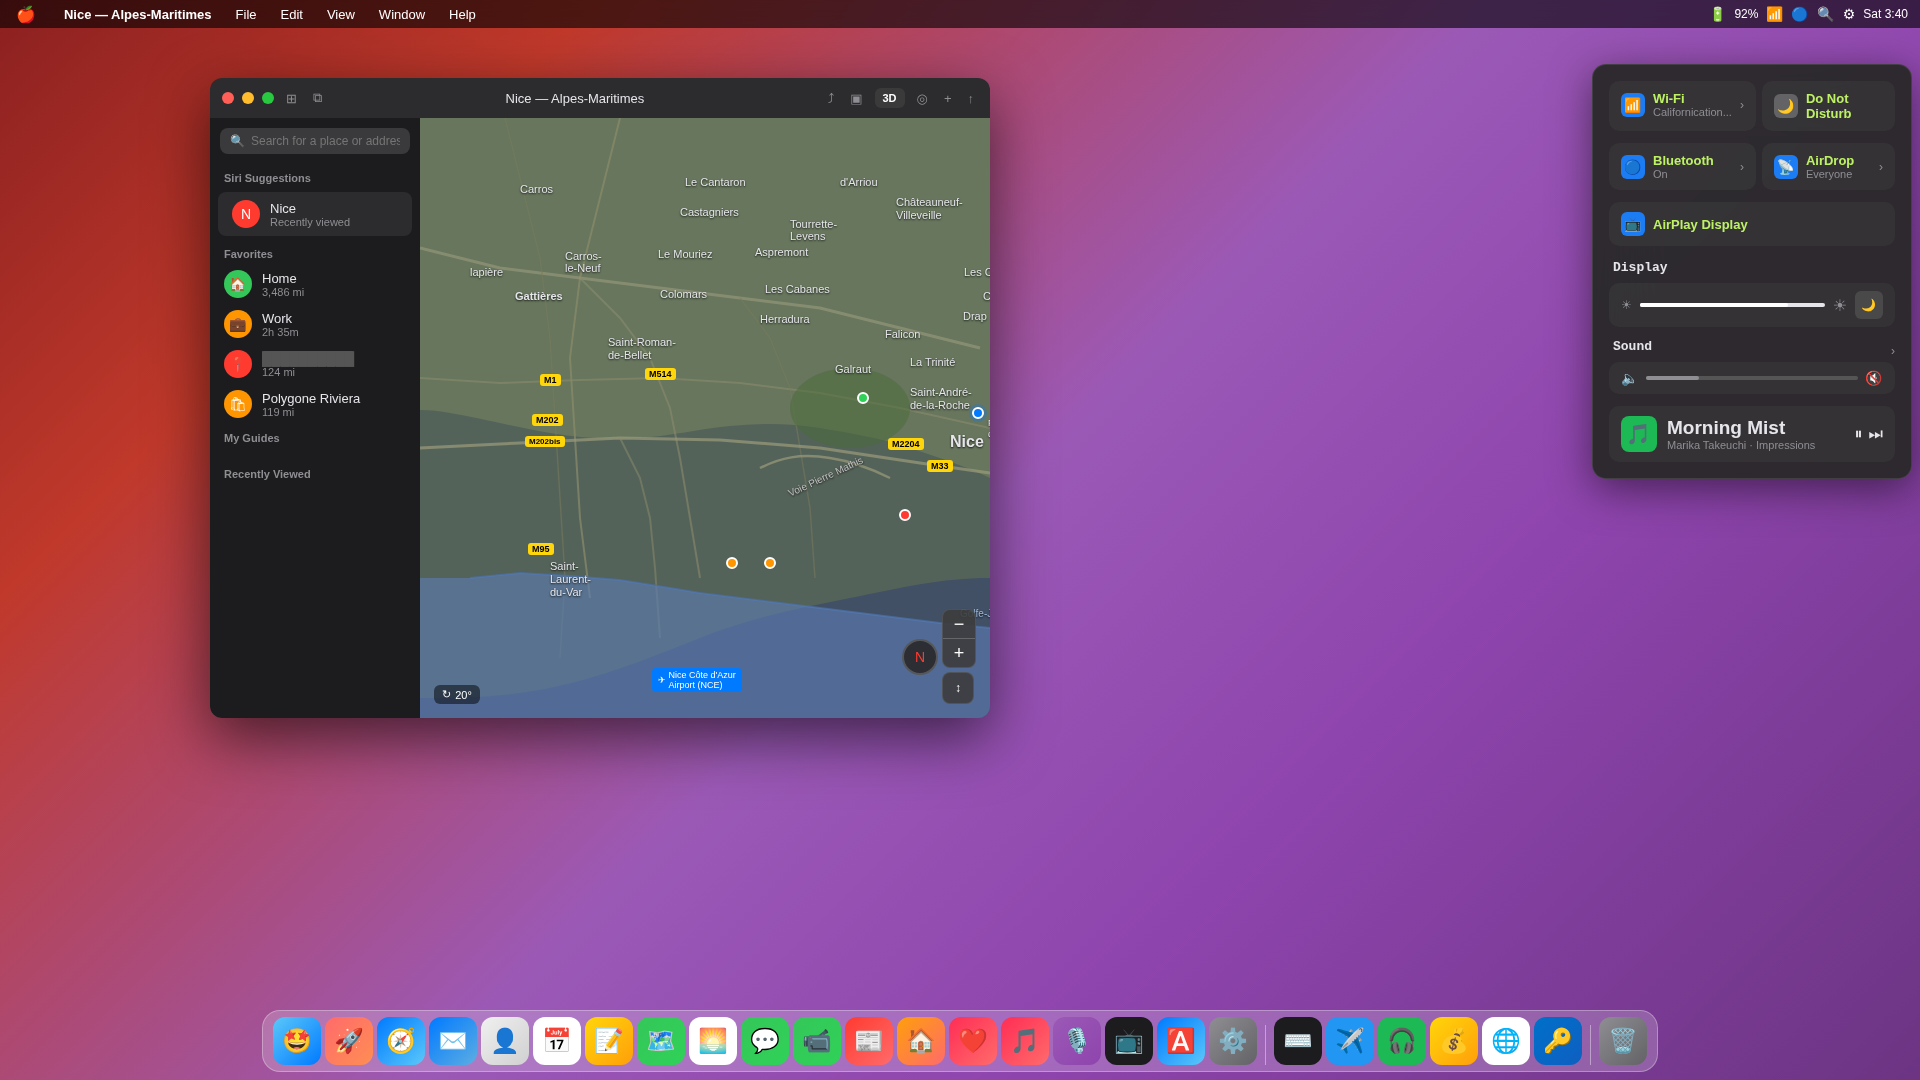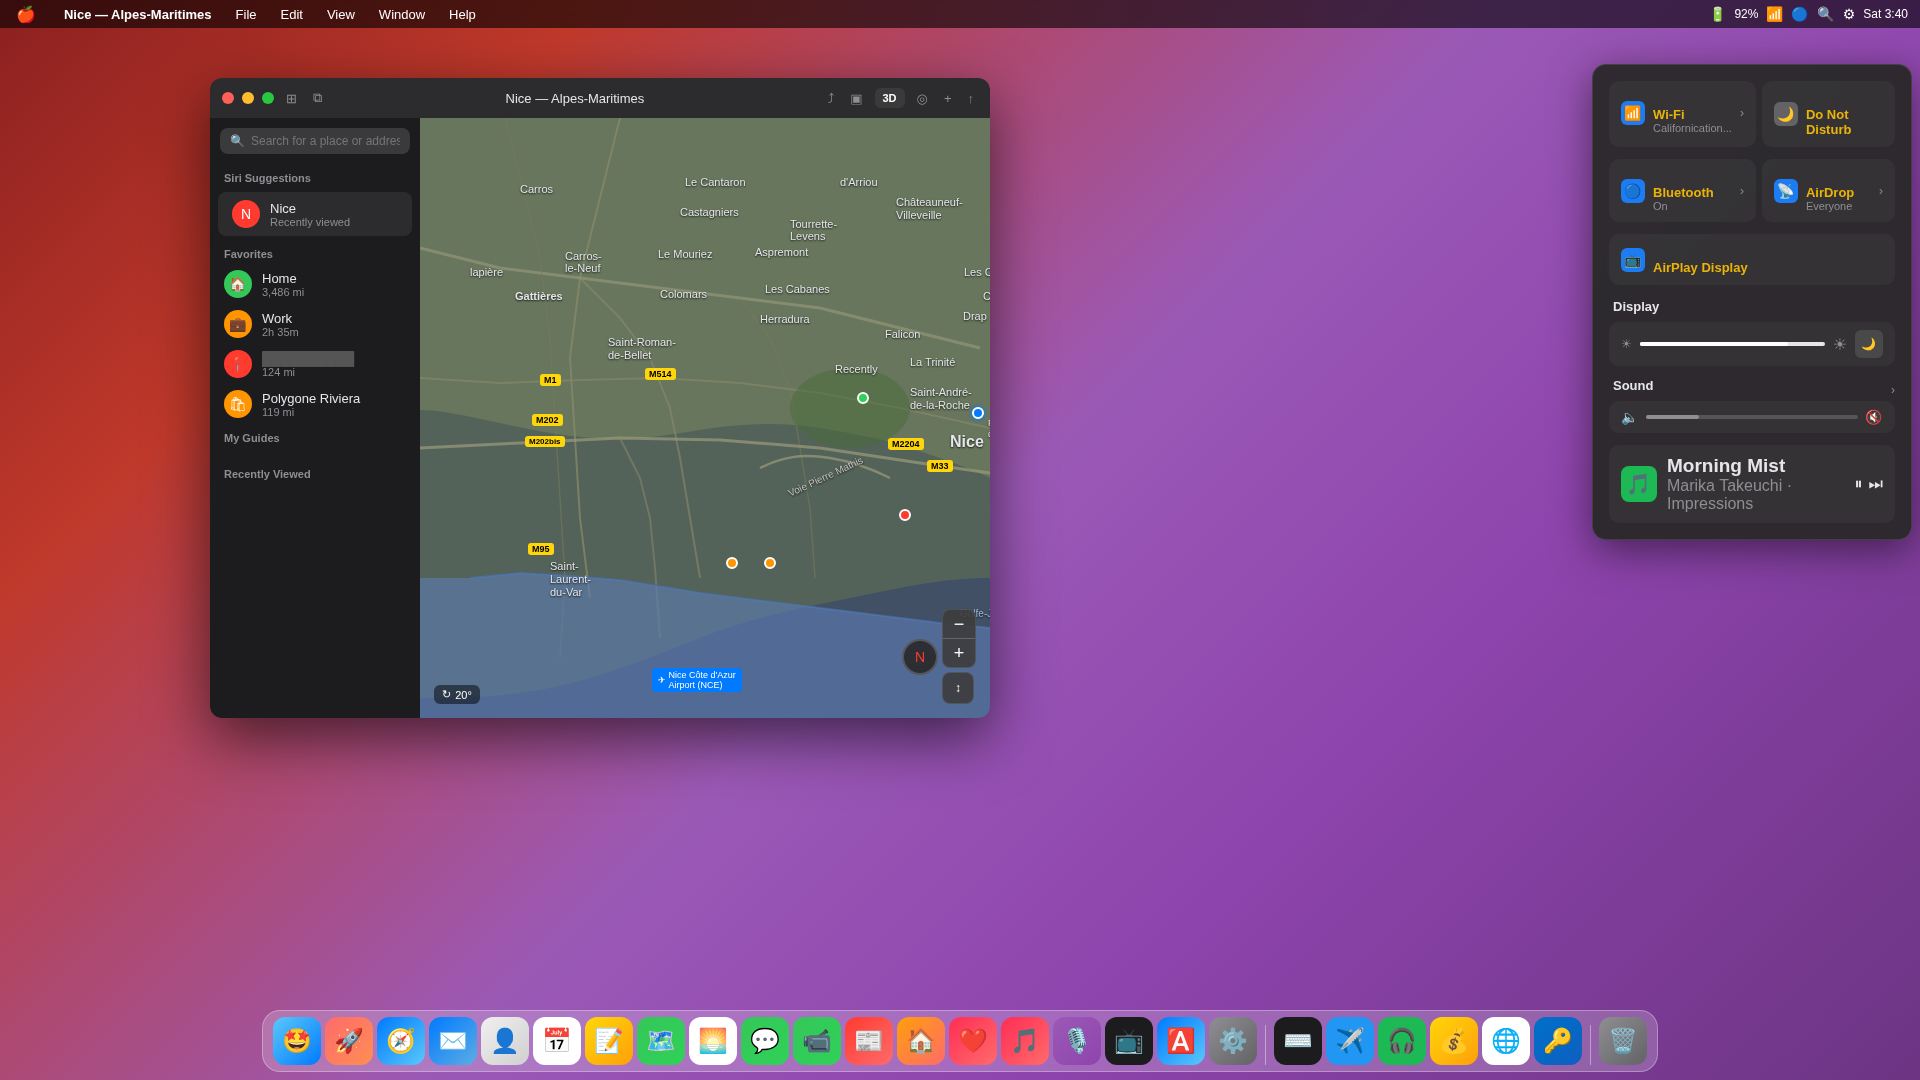--- a/index.html
+++ b/index.html
@@ -314,26 +314,26 @@
     .notif-icon {
       width: 32px; height: 32px;
       border-radius: 8px;
       display: flex; align-items: center; justify-content: center;
       font-size: 18px;
       flex-shrink: 0;
     }
     .notif-wifi { background: #1C7CF4; }
     .notif-bt { background: #1C7CF4; }
     .notif-airdrop { background: #1C7CF4; }
-    .notif-title { color: #eab308; font-size: 13px; font-weight: 600; margin-top: 16px; }
+    .notif-title { color: #bef264; font-size: 13px; font-weight: 600; }
     .notif-sub { color: #8E8E93; font-size: 11px; }
     .notif-arrow { color: #8E8E93; font-size: 12px; }
 
     .display-section { margin-bottom: 12px; }
-    .display-title { color: #E5E5EA; font-size: 13px; font-weight: 600; margin-bottom: 8px; padding: 0 4px; }
+    .display-title { color: #E5E5EA; font-size: 13px; font-weight: 600; margin-bottom: 8px; padding: 0 4px; font-family: Liberation Mono, monospace; }
     .brightness-row {
       display: flex; align-items: center; gap: 8px;
       background: rgba(60,60,60,0.5);
       border-radius: 10px;
       padding: 8px 12px;
     }
     .brightness-icon { color: #8E8E93; font-size: 12px; }
     .brightness-slider {
       flex: 1; height: 4px; background: #E5E5EA;
       border-radius: 2px; position: relative;
@@ -380,21 +380,21 @@
     .music-icon {
       width: 36px; height: 36px;
       border-radius: 8px;
       background: #1DB954;
       display: flex; align-items: center; justify-content: center;
       font-size: 20px;
       flex-shrink: 0;
     }
     .music-text { flex: 1; }
     .music-title { color: #E5E5EA; font-size: 19px; font-weight: 700; }
-    .music-sub { color: #8E8E93; font-size: 16px; }
+    .music-sub { color: #8E8E93; font-size: 11px; }
     .music-controls { display: flex; gap: 6px; }
     .music-btn { color: #E5E5EA; font-size: 16px; cursor: pointer; }
 
     
     .dock-icon-finder { background: linear-gradient(135deg, #5AC8FA, #007AFF); }
     .dock-icon-launchpad { background: linear-gradient(135deg, #FF6B6B, #FF8E53); }
     .dock-icon-safari { background: linear-gradient(135deg, #007AFF, #5AC8FA); }
     .dock-icon-mail { background: linear-gradient(135deg, #007AFF, #5DADE2); }
     .dock-icon-contacts { background: linear-gradient(135deg, #f0f0f0, #d0d0d0); }
     .dock-icon-calendar { background: white; }
@@ -596,21 +596,21 @@
         <div class="map-label" style="left:260px;top:88px;">Castagniers</div>
         <div class="map-label" style="left:370px;top:100px;">Tourrette-<br>Levens</div>
         <div class="map-label" style="left:490px;top:238px;text-align:center;">La Trinité</div>
         <div class="map-label" style="left:240px;top:170px;">Colomars</div>
         <div class="map-label" style="left:95px;top:172px;font-weight:bold;">Gattières</div>
         <div class="map-label" style="left:188px;top:218px;line-height:1.2;">Saint-Roman-<br>de-Bellet</div>
         <div class="map-label" style="left:340px;top:195px;">Herradura</div>
         <div class="map-label" style="left:345px;top:165px;">Les Cabanes</div>
         <div class="map-label" style="left:543px;top:192px;">Drap</div>
 
-        <div class="map-label" style="left:415px;top:245px;">Recently</div>
+        <div class="map-label" style="left:415px;top:245px;">Galraut</div>
         <div class="map-label" style="left:490px;top:268px;line-height:1.2;">Saint-André-<br>de-la-Roche</div>
         <div class="map-label" style="left:465px;top:210px;">Falicon</div>
         <div class="map-label" style="left:335px;top:128px;">Aspremont</div>
         <div class="map-label" style="left:130px;top:442px;line-height:1.2;">Saint-<br>Laurent-<br>du-Var</div>
 
         <div class="map-label" style="left:544px;top:148px;">Les Cognas</div>
         <div class="map-label" style="left:563px;top:172px;">Cantaron</div>
         <div class="map-label" style="left:145px;top:132px;">Carros-<br>le-Neuf</div>
         <div class="map-label" style="left:568px;top:300px;line-height:1.2;font-size:9px;">Parc Départemental<br>de la Justice</div>
         <div class="map-label" style="left:420px;top:58px;">d'Arriou</div>

